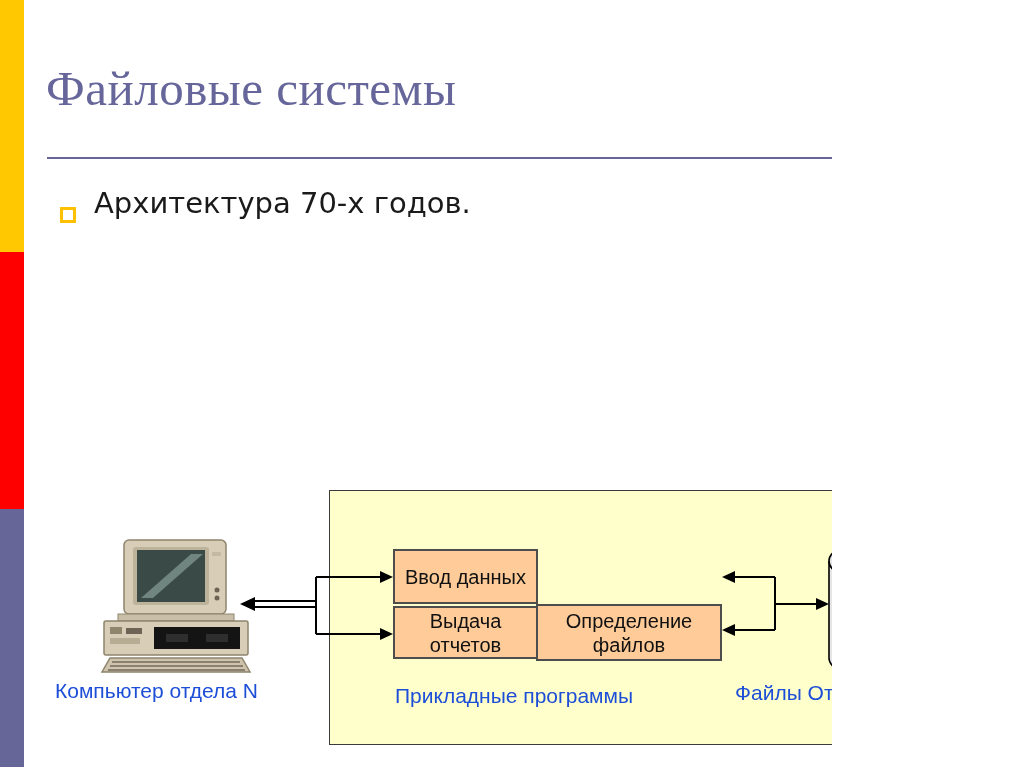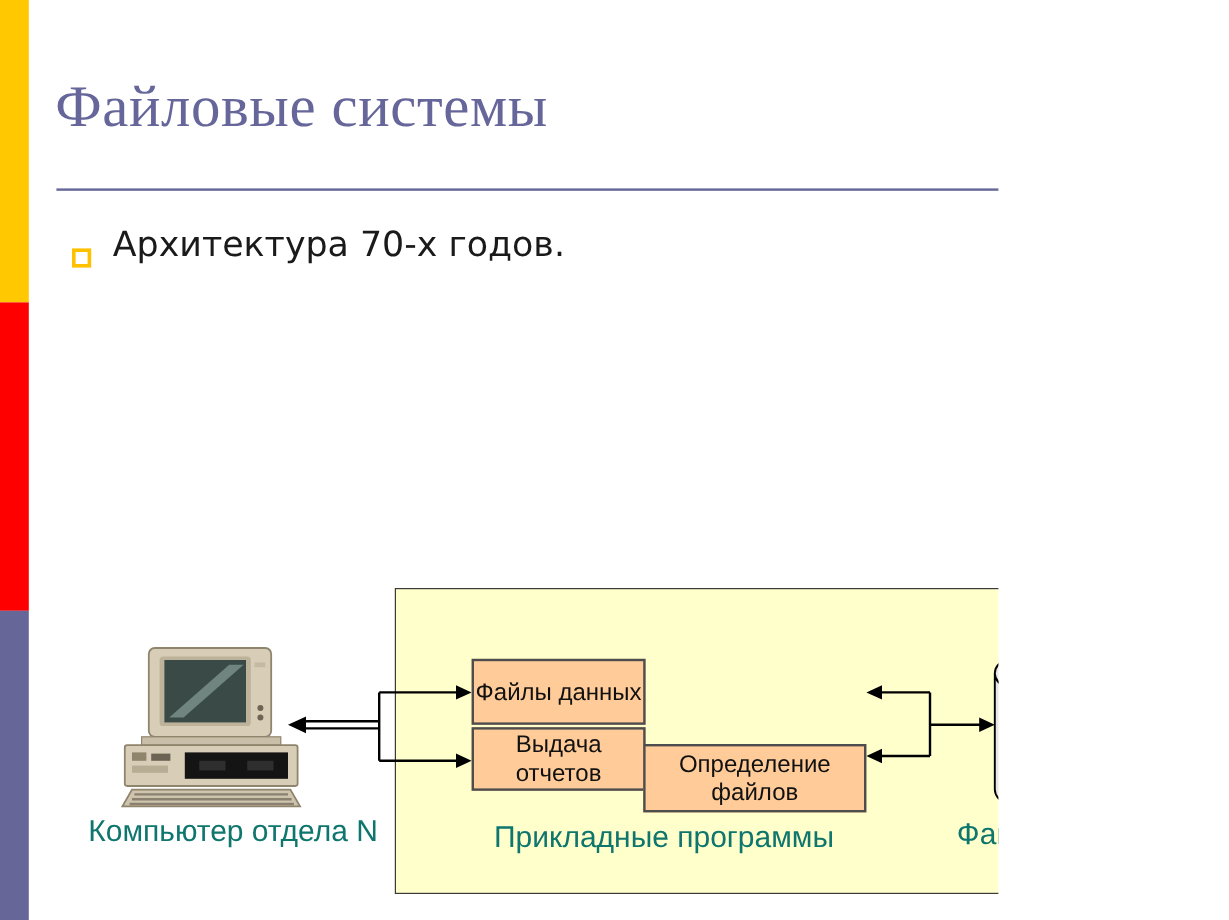--- a/index.html
+++ b/index.html
@@ -43,24 +43,24 @@
   .cylinder-svg{position:absolute;left:826px;top:540px;z-index:3;}
   .obox{
     position:absolute;z-index:3;background:#FFCC99;border:2px solid #4D4D4D;
     box-sizing:border-box;display:flex;align-items:center;justify-content:center;
     text-align:center;font-size:20px;line-height:1.2;color:#111111;
   }
   .obox span{white-space:pre-line;}
   .box-input{left:393px;top:549px;width:145px;height:55px;}
   .box-program{left:536px;top:544px;width:186px;height:60px;}
   .box-reports{left:393px;top:606px;width:145px;height:53px;}
-  .box-definition{left:536px;top:604px;width:186px;height:57px;margin-top:16px;}
+  .box-definition{left:536px;top:604px;width:186px;height:57px;}
 
   .dlabel{
-    position:absolute;z-index:3;font-size:25px;color:#0f766e;text-align:right;
+    position:absolute;z-index:3;font-size:21px;color:#1d4ed8;text-align:left;
   }
   .label-computer{left:55px;top:679px;width:260px;}
   .label-apps{left:395px;top:684px;width:300px;}
   .label-files{left:735px;top:681px;width:260px;}
 </style>
 </head>
 <body>
 
 <div class="slide">
 
@@ -137,21 +137,21 @@
       <line x1="12" y1="132" x2="149" y2="132"></line>
     </g>
   </svg>
 
   <svg class="cylinder-svg" width="88" height="140" viewBox="0 0 88 140">
     <path d="M3 21 L3 118 A 41 19 0 0 0 85 118 L 85 21 A 41 19 0 0 1 3 21 Z" fill="#E6E6E6" stroke="#000000" stroke-width="1.6"></path>
     <ellipse cx="44" cy="21" rx="41" ry="19" fill="#E6E6E6" stroke="#000000" stroke-width="1.6"></ellipse>
   </svg>
 
   <div class="obox box-input">
-    <span>Файлы данных</span>
+    <span>Ввод данных</span>
   </div>
   <div class="obox box-reports">
     <span>Выдача отчетов</span>
   </div>
   <div class="obox box-definition">
     <span>Определение
 файлов</span>
   </div>
 
   <div class="dlabel label-computer">Компьютер отдела N</div>

